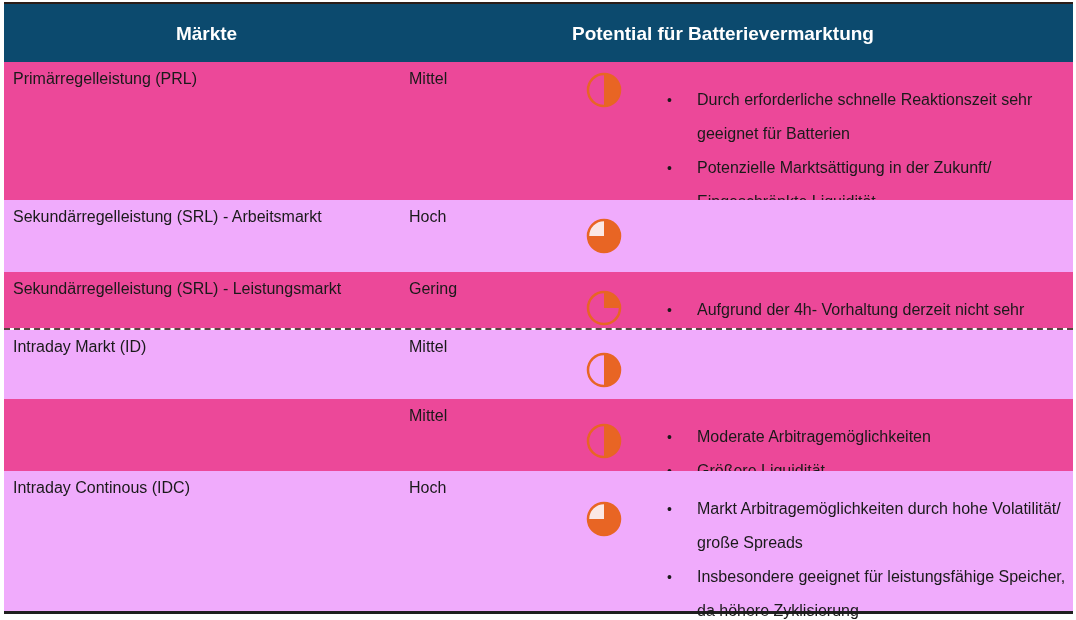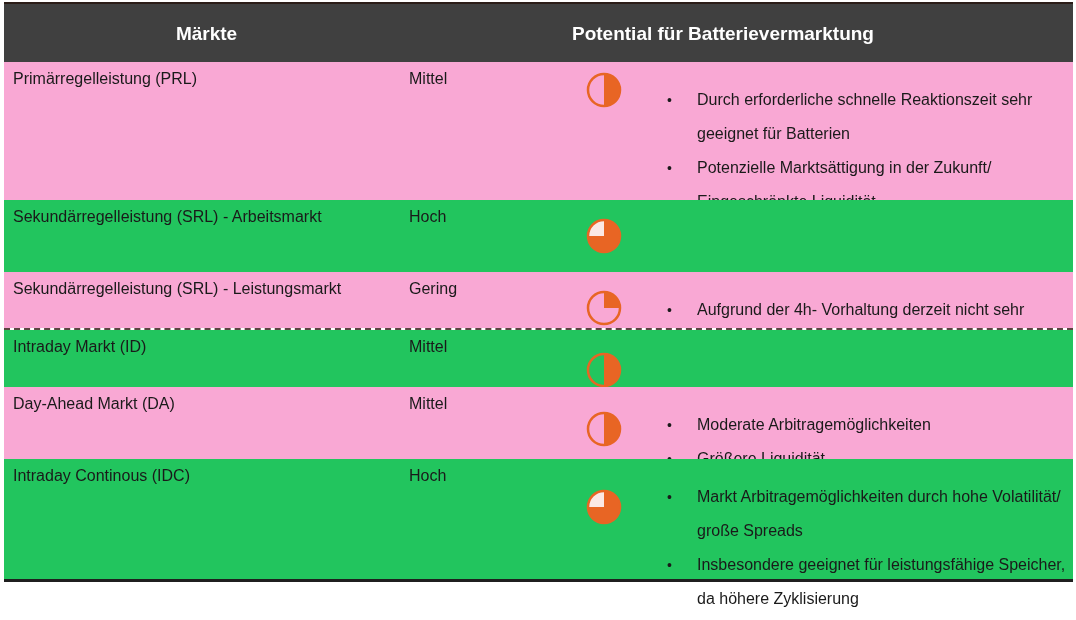--- a/index.html
+++ b/index.html
@@ -1,25 +1,25 @@
 <!DOCTYPE html>
 <html><head>
 <meta charset="utf-8">
 <style>
   html, body { margin: 0; padding: 0; background: #ffffff; }
   body { width: 1076px; height: 620px; position: relative; overflow: hidden;
          font-family: "Liberation Sans", sans-serif; color: #1a1a1a; }
   .table { position: absolute; left: 4px; top: 2px; width: 1069px; }
   .top-rule { height: 2px; background: #2b1d18; }
-  .header { height: 58px; background: #404040; position: relative; color: #fff; font-weight: bold; font-size: 19px; }
+  .header { height: 58px; background: #0c4a6e; position: relative; color: #fff; font-weight: bold; font-size: 19px; }
   .header .h1 { position: absolute; left: 0; width: 405px; text-align: center; top: 19px; }
   .header .h2 { position: absolute; left: 568px; top: 19px; text-align: center; }
   .row { position: relative; }
-  .row.dark { background: #f9a8d4; }
-  .row.light { background: #22c55e; }
+  .row.dark { background: #ec4899; }
+  .row.light { background: #f0abfc; }
   .cell { position: absolute; font-size: 16px; }
   .c-market { left: 9px; top: 8px; }
   .c-level { left: 405px; top: 8px; }
   .pie { position: absolute; left: 582px; width: 36px; height: 36px; }
   .bullets { position: absolute; left: 640px; top: 6px; width: 425px; margin: 15px; padding: 0; list-style: none; }
   .bullets li { position: relative; padding-left: 38px; font-size: 16px; line-height: 34px; }
   .bullets li::before { content: "•"; position: absolute; left: 8px; top: 0; font-size: 14px; }
   .dash { border-top: 2px dashed #5a4540; }
   .bottom-rule { height: 3px; background: #1f1f1f; }
 </style>
@@ -62,43 +62,42 @@
       <circle cx="18" cy="18" r="16" fill="none" stroke="#e86524" stroke-width="2.5"></circle>
       <path d="M18 18 L18 2 A16 16 0 0 1 34 18 Z" fill="#e86524"></path>
     </svg>
     <ul class="bullets">
       <li>Aufgrund der 4h- Vorhaltung derzeit nicht sehr attraktiv für Batterie</li>
     </ul>
   </div>
 
   <div class="dash"></div>
 
-  <div class="row light" style="height:57px">
+  <div class="row light" style="height:69px">
     <span class="cell c-market">Intraday Markt (ID)</span>
     <span class="cell c-level">Mittel</span>
     <svg class="pie" style="top:22px" viewBox="0 0 36 36">
       <circle cx="18" cy="18" r="16" fill="none" stroke="#e86524" stroke-width="2.5"></circle>
       <path d="M18 2 A16 16 0 0 1 18 34 Z" fill="#e86524"></path>
     </svg>
   </div>
 
   <div class="row dark" style="height:72px">
-    <span class="cell c-market">Day-Ahead Markt (DA)</span>
     <span class="cell c-level">Mittel</span>
     <svg class="pie" style="top:24px" viewBox="0 0 36 36">
       <circle cx="18" cy="18" r="16" fill="none" stroke="#e86524" stroke-width="2.5"></circle>
       <path d="M18 2 A16 16 0 0 1 18 34 Z" fill="#e86524"></path>
     </svg>
     <ul class="bullets">
       <li>Moderate Arbitragemöglichkeiten</li>
       <li>Größere Liquidität</li>
     </ul>
   </div>
 
-  <div class="row light" style="height:120px">
+  <div class="row light" style="height:140px">
     <span class="cell c-market">Intraday Continous (IDC)</span>
     <span class="cell c-level">Hoch</span>
     <svg class="pie" style="top:30px" viewBox="0 0 36 36">
       <circle cx="18" cy="18" r="16" fill="#fbe8e5" stroke="#e86524" stroke-width="2.5"></circle>
       <path d="M18 18 L18 2 A16 16 0 1 1 2 18 Z" fill="#e86524"></path>
     </svg>
     <ul class="bullets">
       <li>Markt Arbitragemöglichkeiten durch hohe Volatilität/ große Spreads</li>
       <li>Insbesondere geeignet für leistungsfähige Speicher, da höhere Zyklisierung</li>
     </ul>

